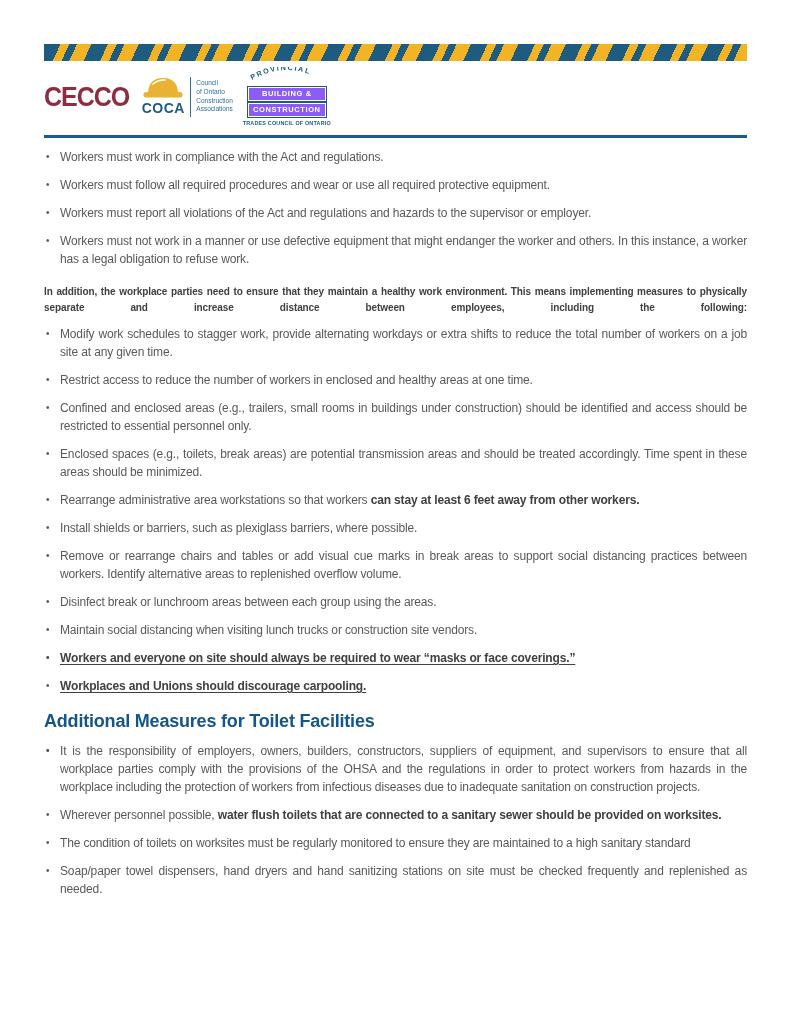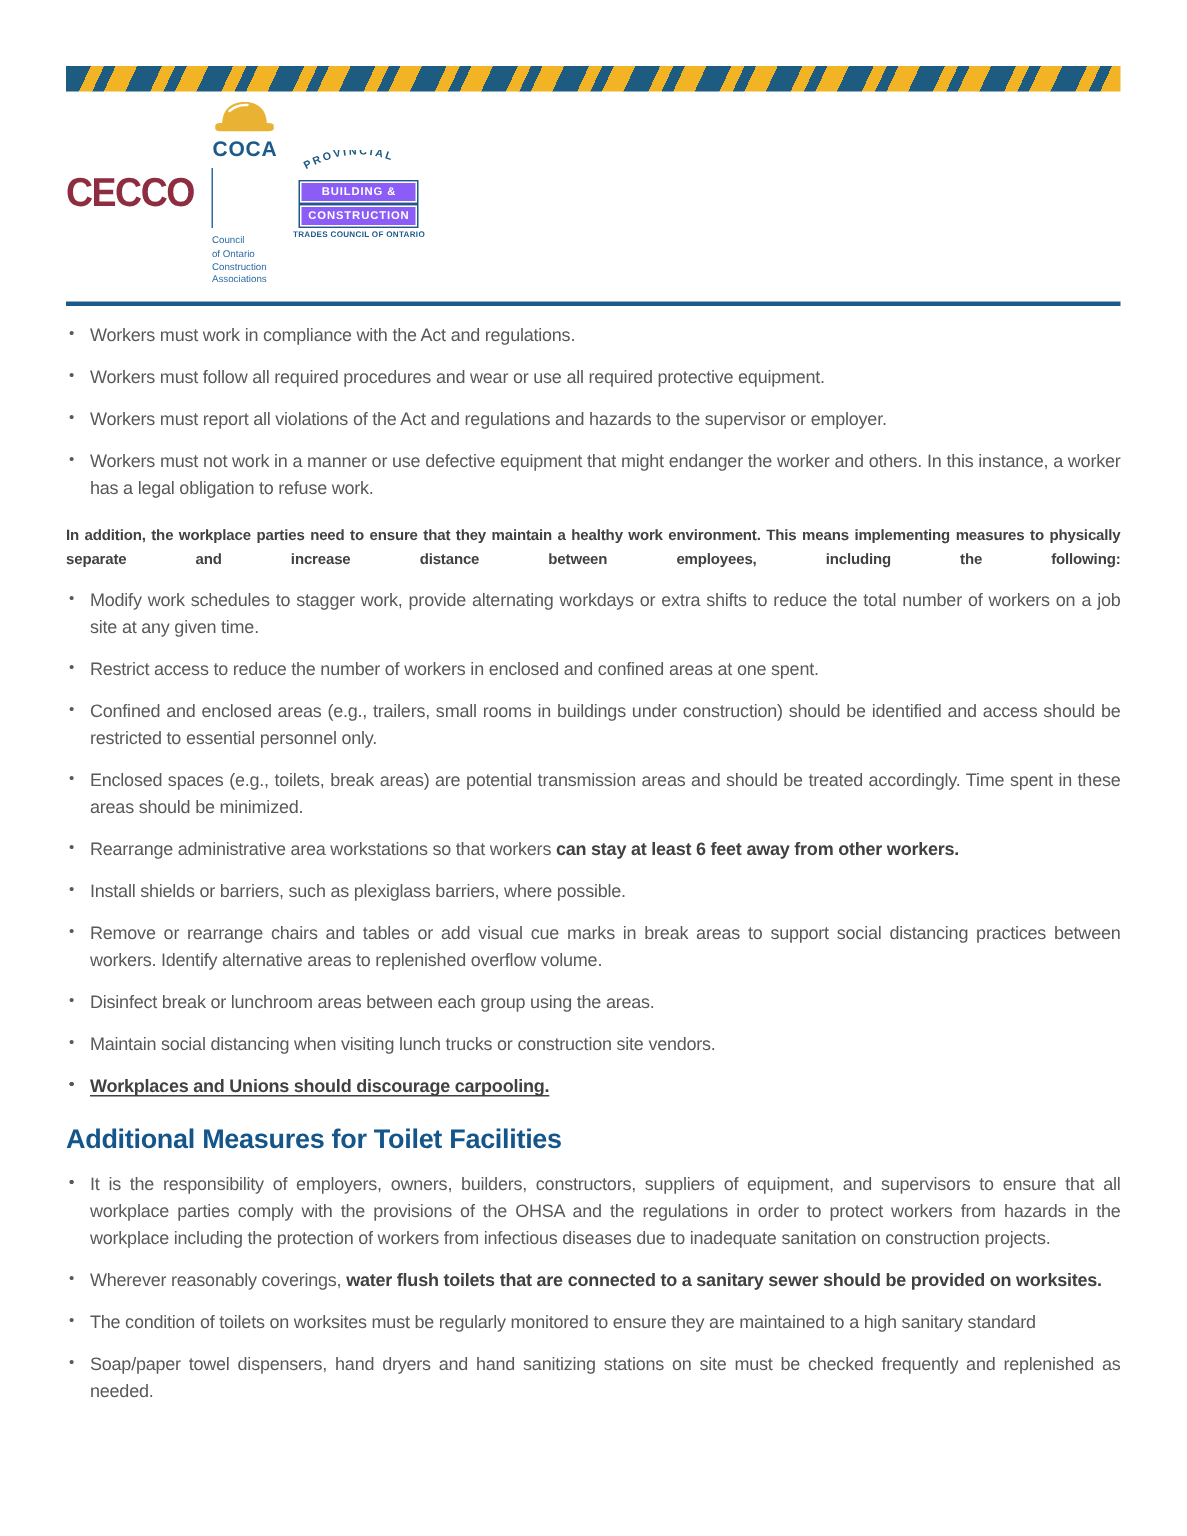--- a/index.html
+++ b/index.html
@@ -28,21 +28,21 @@
   }
   .bulletin-title { font-size: 27px; font-weight: bold; margin-top: 3px; letter-spacing: -0.4px; }
   .title-yellow { color: #f2b324; }
   .title-blue { color: #1b5a8a; margin-left: 7px; }
 
   .logo-row { display: flex; align-items: center; gap: 12px; padding-bottom: 2px; }
   .cecco-wordmark {
     color: #8e2d3f; font-weight: bold; font-size: 25px; letter-spacing: -1px;
     transform: scaleY(1.08);
   }
-  .coca-logo { display: flex; align-items: flex-start; gap: 5px; flex-direction: column; }
+  .coca-logo { display: flex; align-items: center; gap: 5px; }
   .coca-left { display: flex; flex-direction: column; align-items: center; }
   .coca-abbr { color: #1b5a8a; font-weight: bold; font-size: 14px; letter-spacing: .5px; margin-top: -3px; }
   .coca-sep { width: 1px; height: 40px; background: #2f6da5; }
   .coca-lines { display: flex; flex-direction: column; }
   .coca-lines span { color: #2f6da5; font-size: 6.5px; line-height: 1.35; }
   .provincial-logo { display: flex; flex-direction: column; align-items: center; width: 84px; }
   .prov-box {
     background: #8b5cf6; color: #fff; font-weight: bold; font-size: 7.5px;
     letter-spacing: .6px; text-align: center; width: 78px; padding: 1px 0 2px;
     border: 1px solid #ffffff; box-shadow: 0 0 0 1px #1d5b80; margin-top: 2px;
@@ -131,35 +131,35 @@
   <main class="doc-body">
       <ul class="bullet-list">
         <li class="bullet-item"><span class="marker">•</span><span class="bullet-text"><span>Workers must work in compliance with the Act and regulations.</span></span></li>
         <li class="bullet-item"><span class="marker">•</span><span class="bullet-text"><span>Workers must follow all required procedures and wear or use all required protective equipment.</span></span></li>
         <li class="bullet-item"><span class="marker">•</span><span class="bullet-text"><span>Workers must report all violations of the Act and regulations and hazards to the supervisor or employer.</span></span></li>
         <li class="bullet-item"><span class="marker">•</span><span class="bullet-text"><span>Workers must not work in a manner or use defective equipment that might endanger the worker and others. In this instance, a worker has a legal obligation to refuse work.</span></span></li>
       </ul>
       <p class="intro-paragraph"><span class="run-b ">In addition, the workplace parties need to ensure that they maintain a healthy work environment. This means implementing measures to physically separate and increase distance between employees, including the following:</span></p>
       <ul class="bullet-list">
         <li class="bullet-item"><span class="marker">•</span><span class="bullet-text"><span>Modify work schedules to stagger work, provide alternating workdays or extra shifts to reduce the total number of workers on a job site at any given time.</span></span></li>
-        <li class="bullet-item"><span class="marker">•</span><span class="bullet-text"><span>Restrict access to reduce the number of workers in enclosed and confined areas at one spent.</span></span></li>
+        <li class="bullet-item"><span class="marker">•</span><span class="bullet-text"><span>Restrict access to reduce the number of workers in enclosed and healthy areas at one time.</span></span></li>
         <li class="bullet-item"><span class="marker">•</span><span class="bullet-text"><span>Confined and enclosed areas (e.g., trailers, small rooms in buildings under construction) should be identified and access should be restricted to essential personnel only.</span></span></li>
         <li class="bullet-item"><span class="marker">•</span><span class="bullet-text"><span>Enclosed spaces (e.g., toilets, break areas) are potential transmission areas and should be treated accordingly. Time spent in these areas should be minimized.</span></span></li>
         <li class="bullet-item"><span class="marker">•</span><span class="bullet-text"><span>Rearrange administrative area workstations so that workers </span><span class="run-b ">can stay at least 6 feet away from other workers.</span></span></li>
         <li class="bullet-item"><span class="marker">•</span><span class="bullet-text"><span>Install shields or barriers, such as plexiglass barriers, where possible.</span></span></li>
         <li class="bullet-item"><span class="marker">•</span><span class="bullet-text"><span>Remove or rearrange chairs and tables or add visual cue marks in break areas to support social distancing practices between workers. Identify alternative areas to replenished overflow volume.</span></span></li>
         <li class="bullet-item"><span class="marker">•</span><span class="bullet-text"><span>Disinfect break or lunchroom areas between each group using the areas.</span></span></li>
         <li class="bullet-item"><span class="marker">•</span><span class="bullet-text"><span>Maintain social distancing when visiting lunch trucks or construction site vendors.</span></span></li>
         <li class="bullet-item"><span class="marker">•</span></li>
-        <li class="bullet-item"><span class="marker">•</span></li>
+        <li class="bullet-item"><span class="marker">•</span><span class="bullet-text"><span class="run-b run-u">Workers and everyone on site should always be required to wear “masks or face coverings.”</span></span></li>
         <li class="bullet-item"><span class="marker">•</span><span class="bullet-text"><span class="run-b run-u">Workplaces and Unions should discourage carpooling.</span></span></li>
       </ul>
       <h2 class="section-heading">Additional Measures for Toilet Facilities</h2>
       <ul class="bullet-list">
         <li class="bullet-item"><span class="marker">•</span></li>
         <li class="bullet-item"><span class="marker">•</span><span class="bullet-text"><span>It is the responsibility of employers, owners, builders, constructors, suppliers of equipment, and supervisors to ensure that all workplace parties comply with the provisions of the OHSA and the regulations in order to protect workers from hazards in the workplace including the protection of workers from infectious diseases due to inadequate sanitation on construction projects.</span></span></li>
-        <li class="bullet-item"><span class="marker">•</span><span class="bullet-text"><span>Wherever reasonably coverings, </span><span class="run-b ">water flush toilets that are connected to a sanitary sewer should be provided on worksites.</span></span></li>
+        <li class="bullet-item"><span class="marker">•</span><span class="bullet-text"><span>Wherever personnel possible, </span><span class="run-b ">water flush toilets that are connected to a sanitary sewer should be provided on worksites.</span></span></li>
         <li class="bullet-item"><span class="marker">•</span><span class="bullet-text"><span>The condition of toilets on worksites must be regularly monitored to ensure they are maintained to a high sanitary standard</span></span></li>
         <li class="bullet-item"><span class="marker">•</span><span class="bullet-text"><span>Soap/paper towel dispensers, hand dryers and hand sanitizing stations on site must be checked frequently and replenished as needed.</span></span></li>
       </ul>
     </main>
 
 </div>
 
 </body></html>

